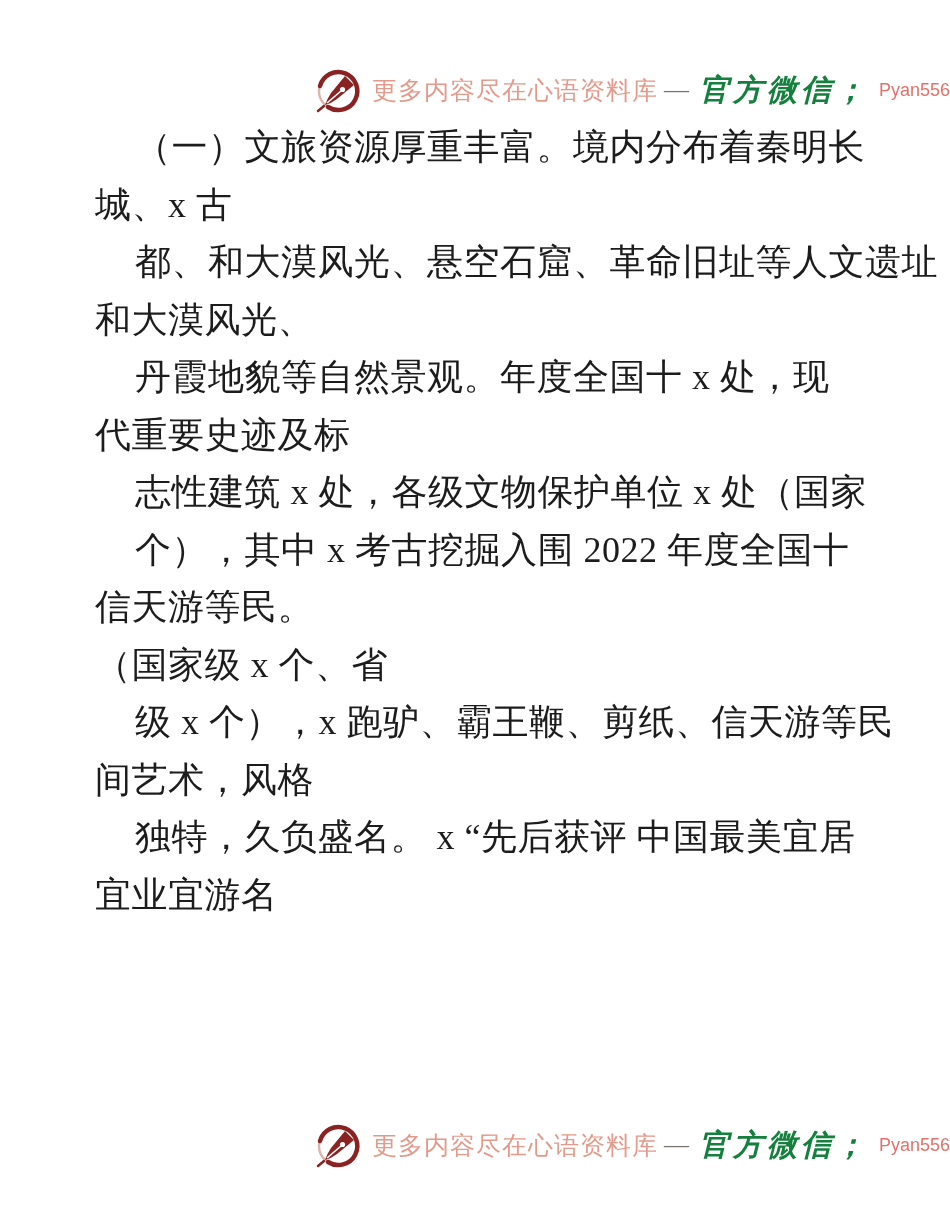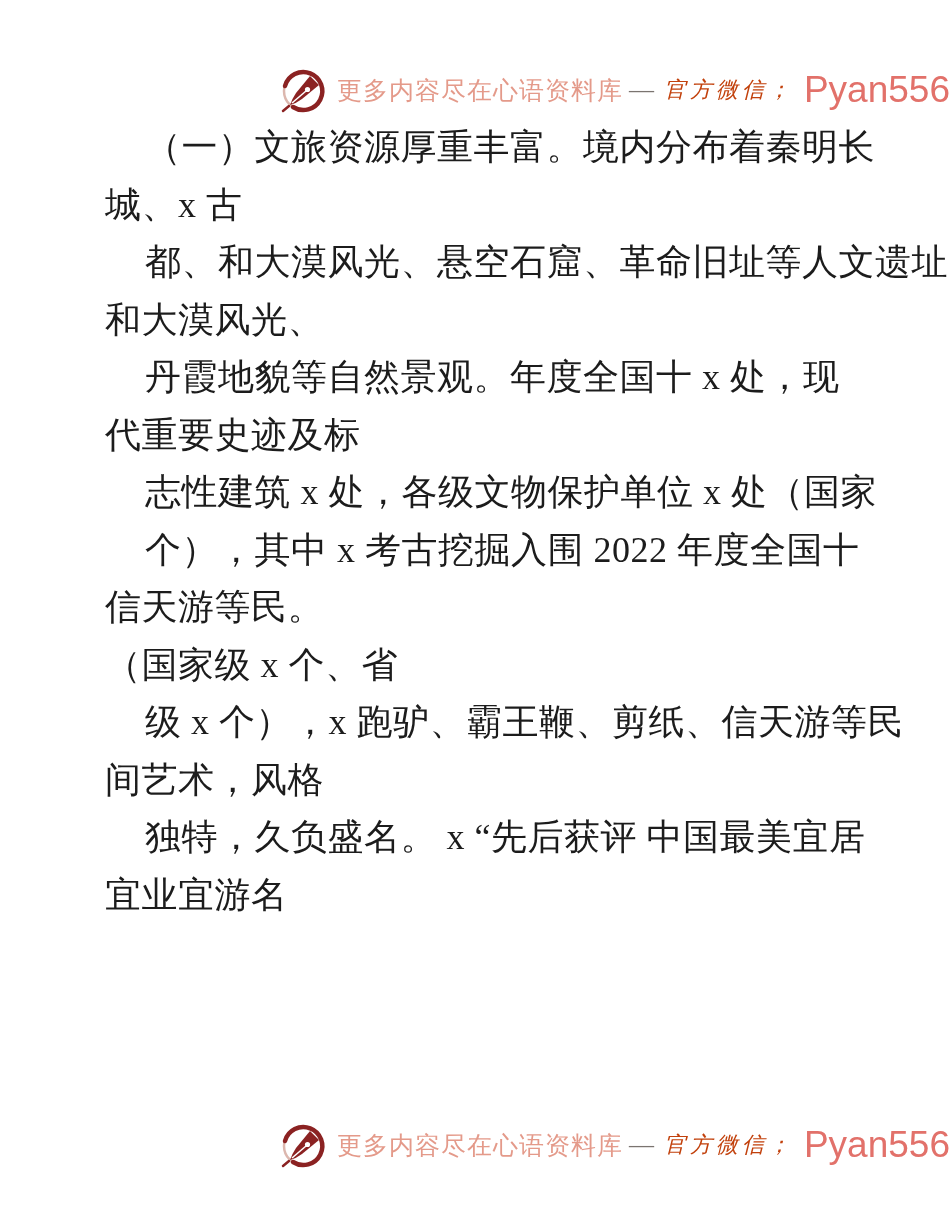--- a/index.html
+++ b/index.html
@@ -33,39 +33,39 @@
     font-size: 25px;
     letter-spacing: 1px;
     font-family: "Liberation Serif", "DejaVu Serif", serif;
   }
   .wm-dash {
     color: #7a7470;
     font-size: 25px;
     margin-left: -4px;
   }
   .wm-wechat-label {
-    color: #c2410c;
-    font-size: 22px;
+    color: #15803d;
+    font-size: 30px;
     font-style: italic;
     letter-spacing: 4px;
     font-family: "Liberation Serif", "DejaVu Serif", serif;
+    font-weight: bold;
   }
   .wm-wechat-id {
     color: #e2716a;
-    font-size: 37px;
+    font-size: 18px;
     font-family: "Liberation Sans", "DejaVu Sans", sans-serif;
   }
   
   .doc {
     position: absolute;
     top: 119px;
     left: 95px;
     right: 90px;
     color: #1c1c1c;
-    margin-left: 10px;
   }
   .doc-line {
     font-size: 36px;
     line-height: 57.5px;
     height: 57.5px;
     letter-spacing: 0.5px;
     white-space: pre;
   }
   .doc-line.indent { padding-left: 40px; }
 </style>

